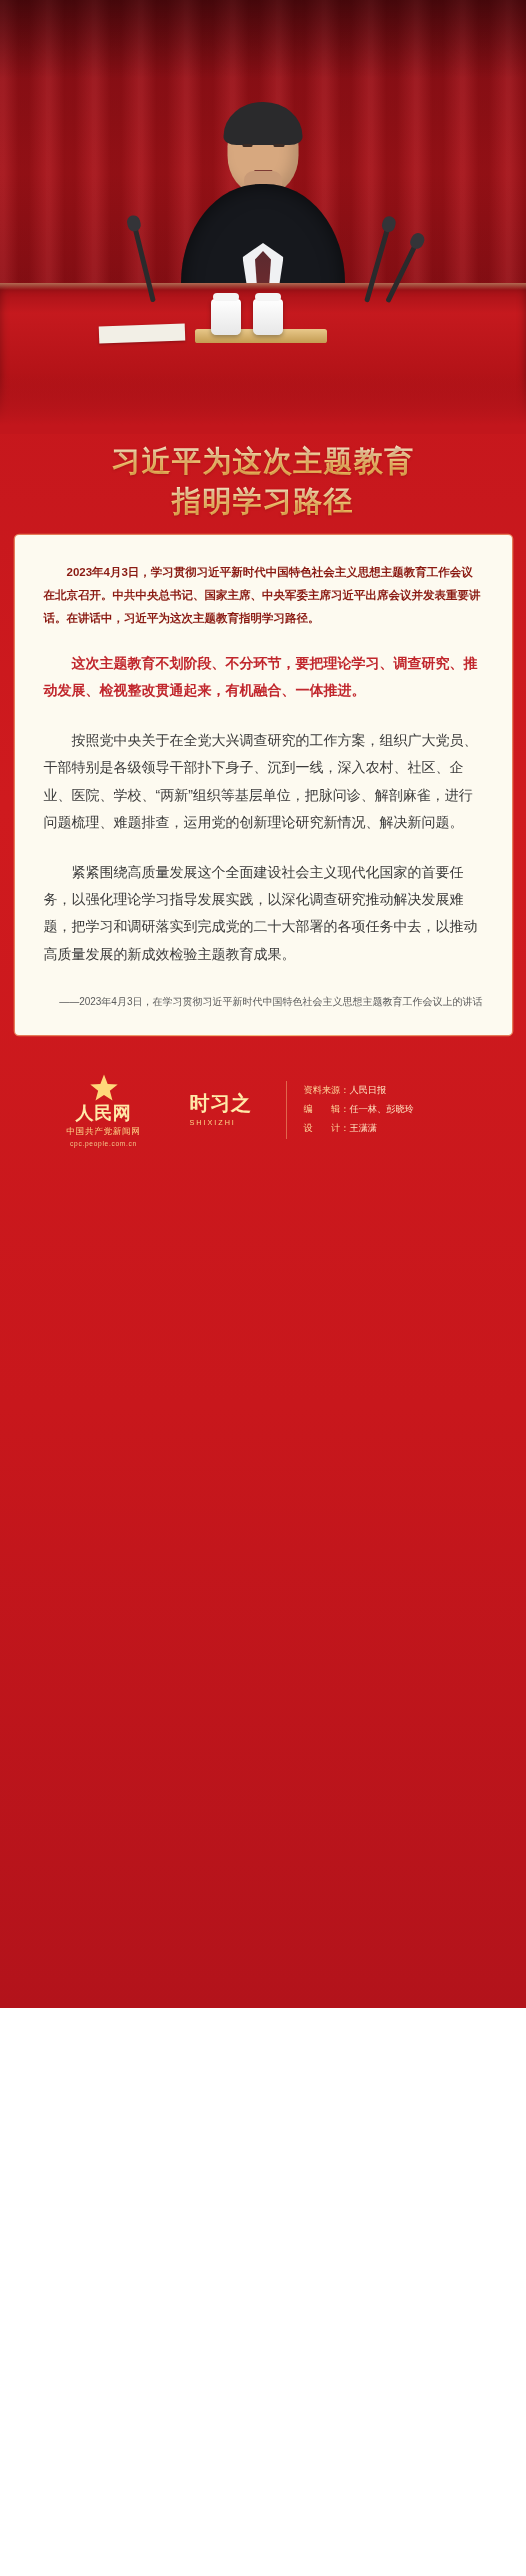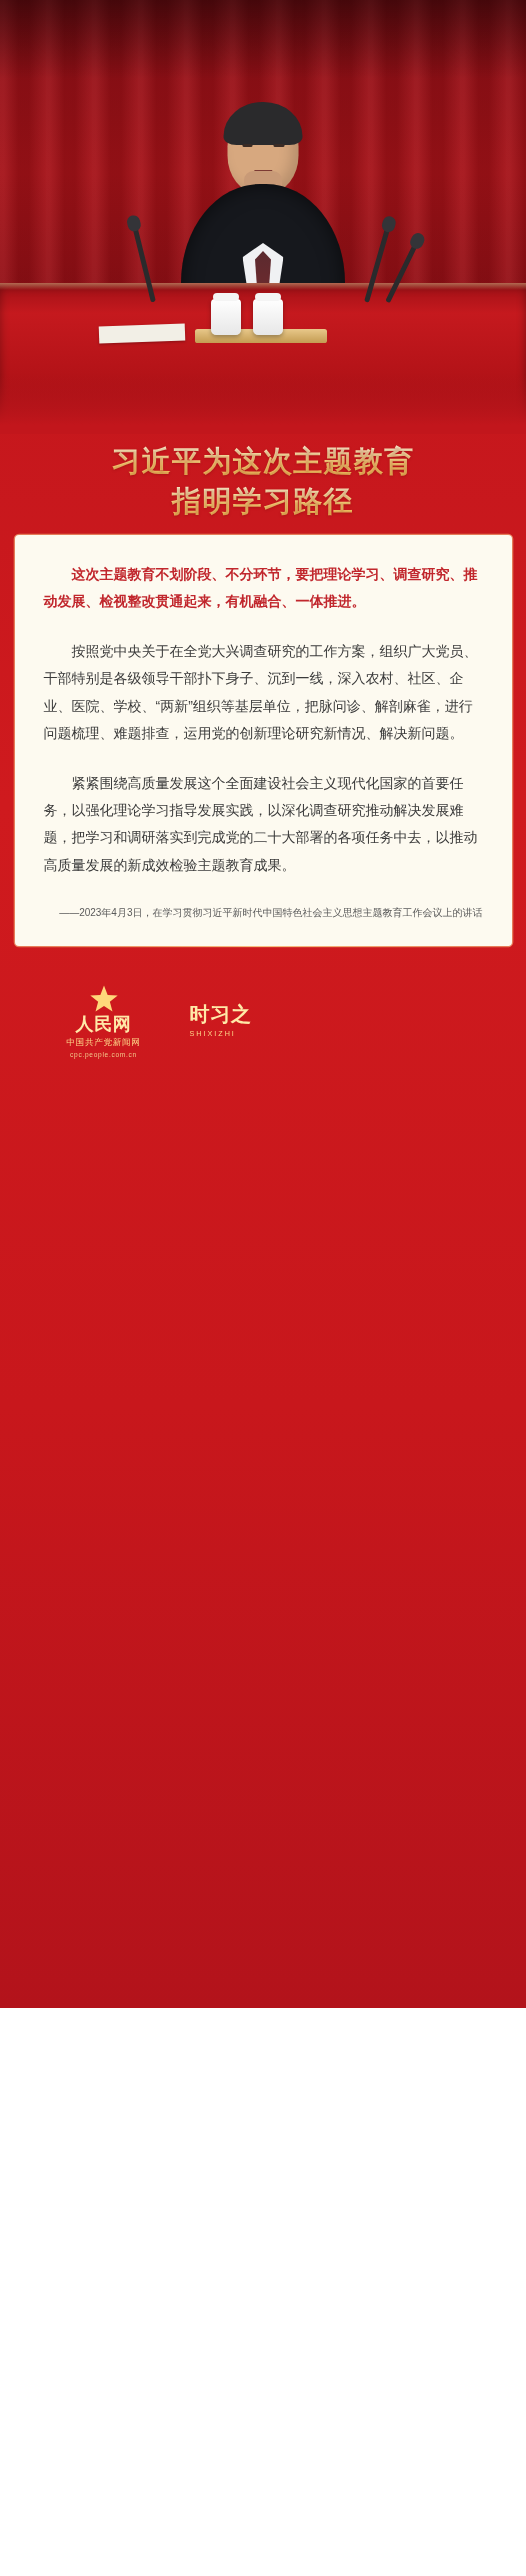--- a/index.html
+++ b/index.html
@@ -383,20 +383,21 @@
     <div class="paper"></div>
     <div class="photo-fade"></div>
   </div>
 
   <div class="title-block">
     <div class="title-line">习近平为这次主题教育</div>
     <div class="title-line">指明学习路径</div>
   </div>
 
   <div class="card">
+    <p class="lede">2023年4月3日，学习贯彻习近平新时代中国特色社会主义思想主题教育工作会议在北京召开。中共中央总书记、国家主席、中央军委主席习近平出席会议并发表重要讲话。在讲话中，习近平为这次主题教育指明学习路径。</p>
 
     <p class="highlight">这次主题教育不划阶段、不分环节，要把理论学习、调查研究、推动发展、检视整改贯通起来，有机融合、一体推进。</p>
 
     <p class="para">按照党中央关于在全党大兴调查研究的工作方案，组织广大党员、干部特别是各级领导干部扑下身子、沉到一线，深入农村、社区、企业、医院、学校、“两新”组织等基层单位，把脉问诊、解剖麻雀，进行问题梳理、难题排查，运用党的创新理论研究新情况、解决新问题。</p>
     <p class="para">紧紧围绕高质量发展这个全面建设社会主义现代化国家的首要任务，以强化理论学习指导发展实践，以深化调查研究推动解决发展难题，把学习和调研落实到完成党的二十大部署的各项任务中去，以推动高质量发展的新成效检验主题教育成果。</p>
 
     <p class="source">——2023年4月3日，在学习贯彻习近平新时代中国特色社会主义思想主题教育工作会议上的讲话</p>
   </div>
 
   <div class="sep-line"></div>
@@ -409,18 +410,29 @@
       <div class="logo-cn">人民网</div>
       <div class="logo-sub">中国共产党新闻网</div>
       <div class="logo-en">cpc.people.com.cn</div>
     </div>
 
     <div class="brand-badge">
       <div class="brand-main">时习之</div>
       <div class="brand-sub">SHIXIZHI</div>
     </div>
 
+    <div class="credits">
+      <div class="row">
+        <span class="k">资料来源：</span><span>人民日报</span>
+      </div>
+      <div class="row">
+        <span class="k">编　　辑：</span><span>任一林、彭晓玲</span>
+      </div>
+      <div class="row">
+        <span class="k">设　　计：</span><span>王潇潇</span>
+      </div>
+    </div>
 
   </div>
   <div class="bottom-pad"></div>
 
 </div>
 
 
 </body></html>

